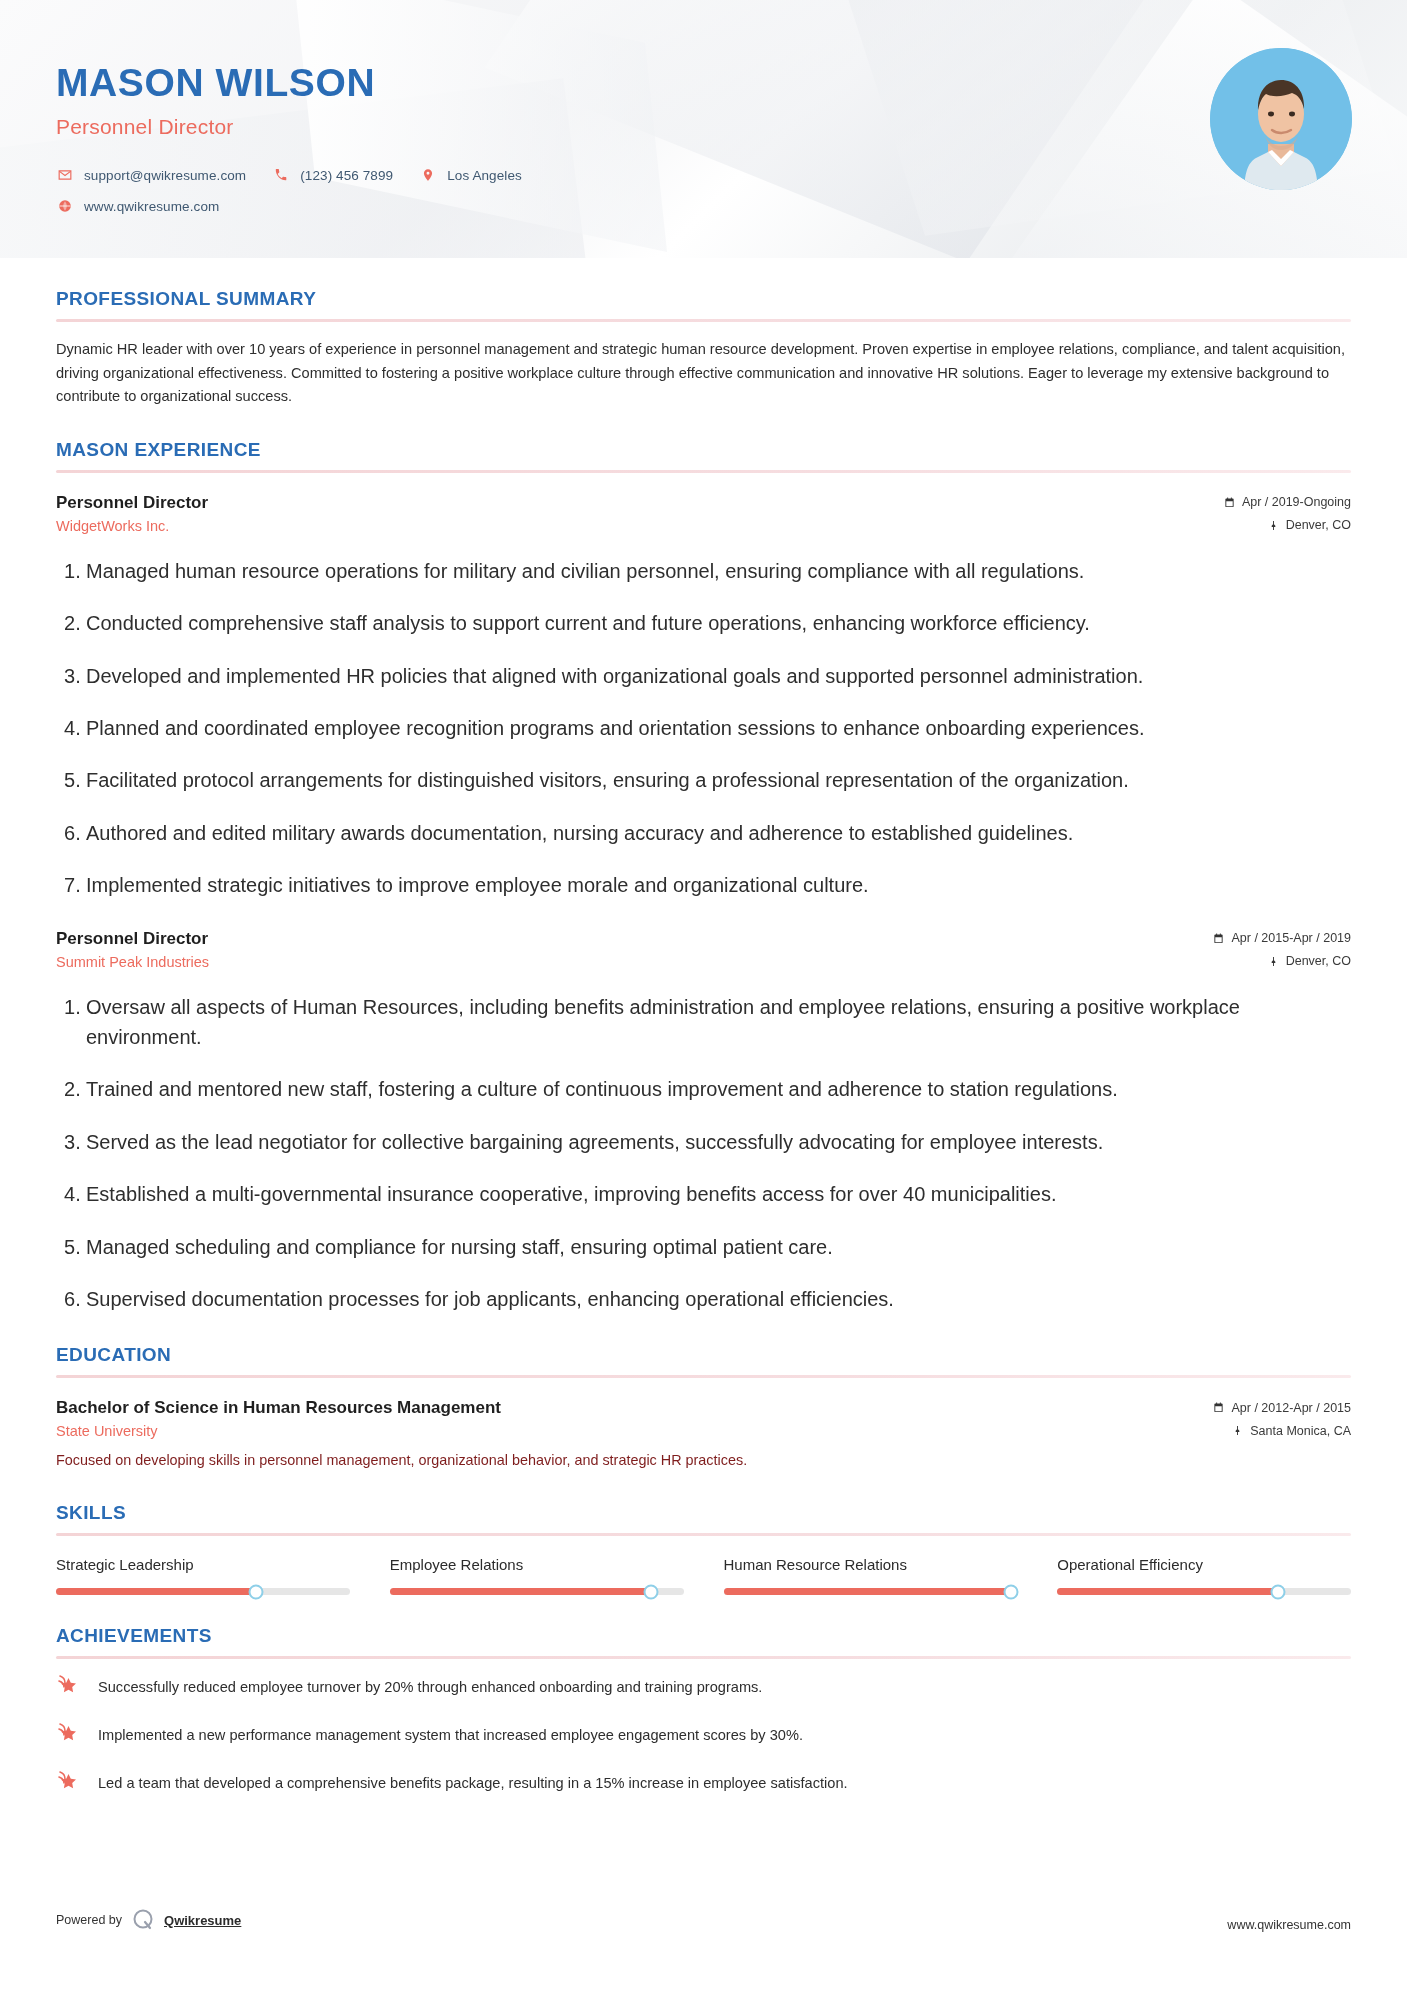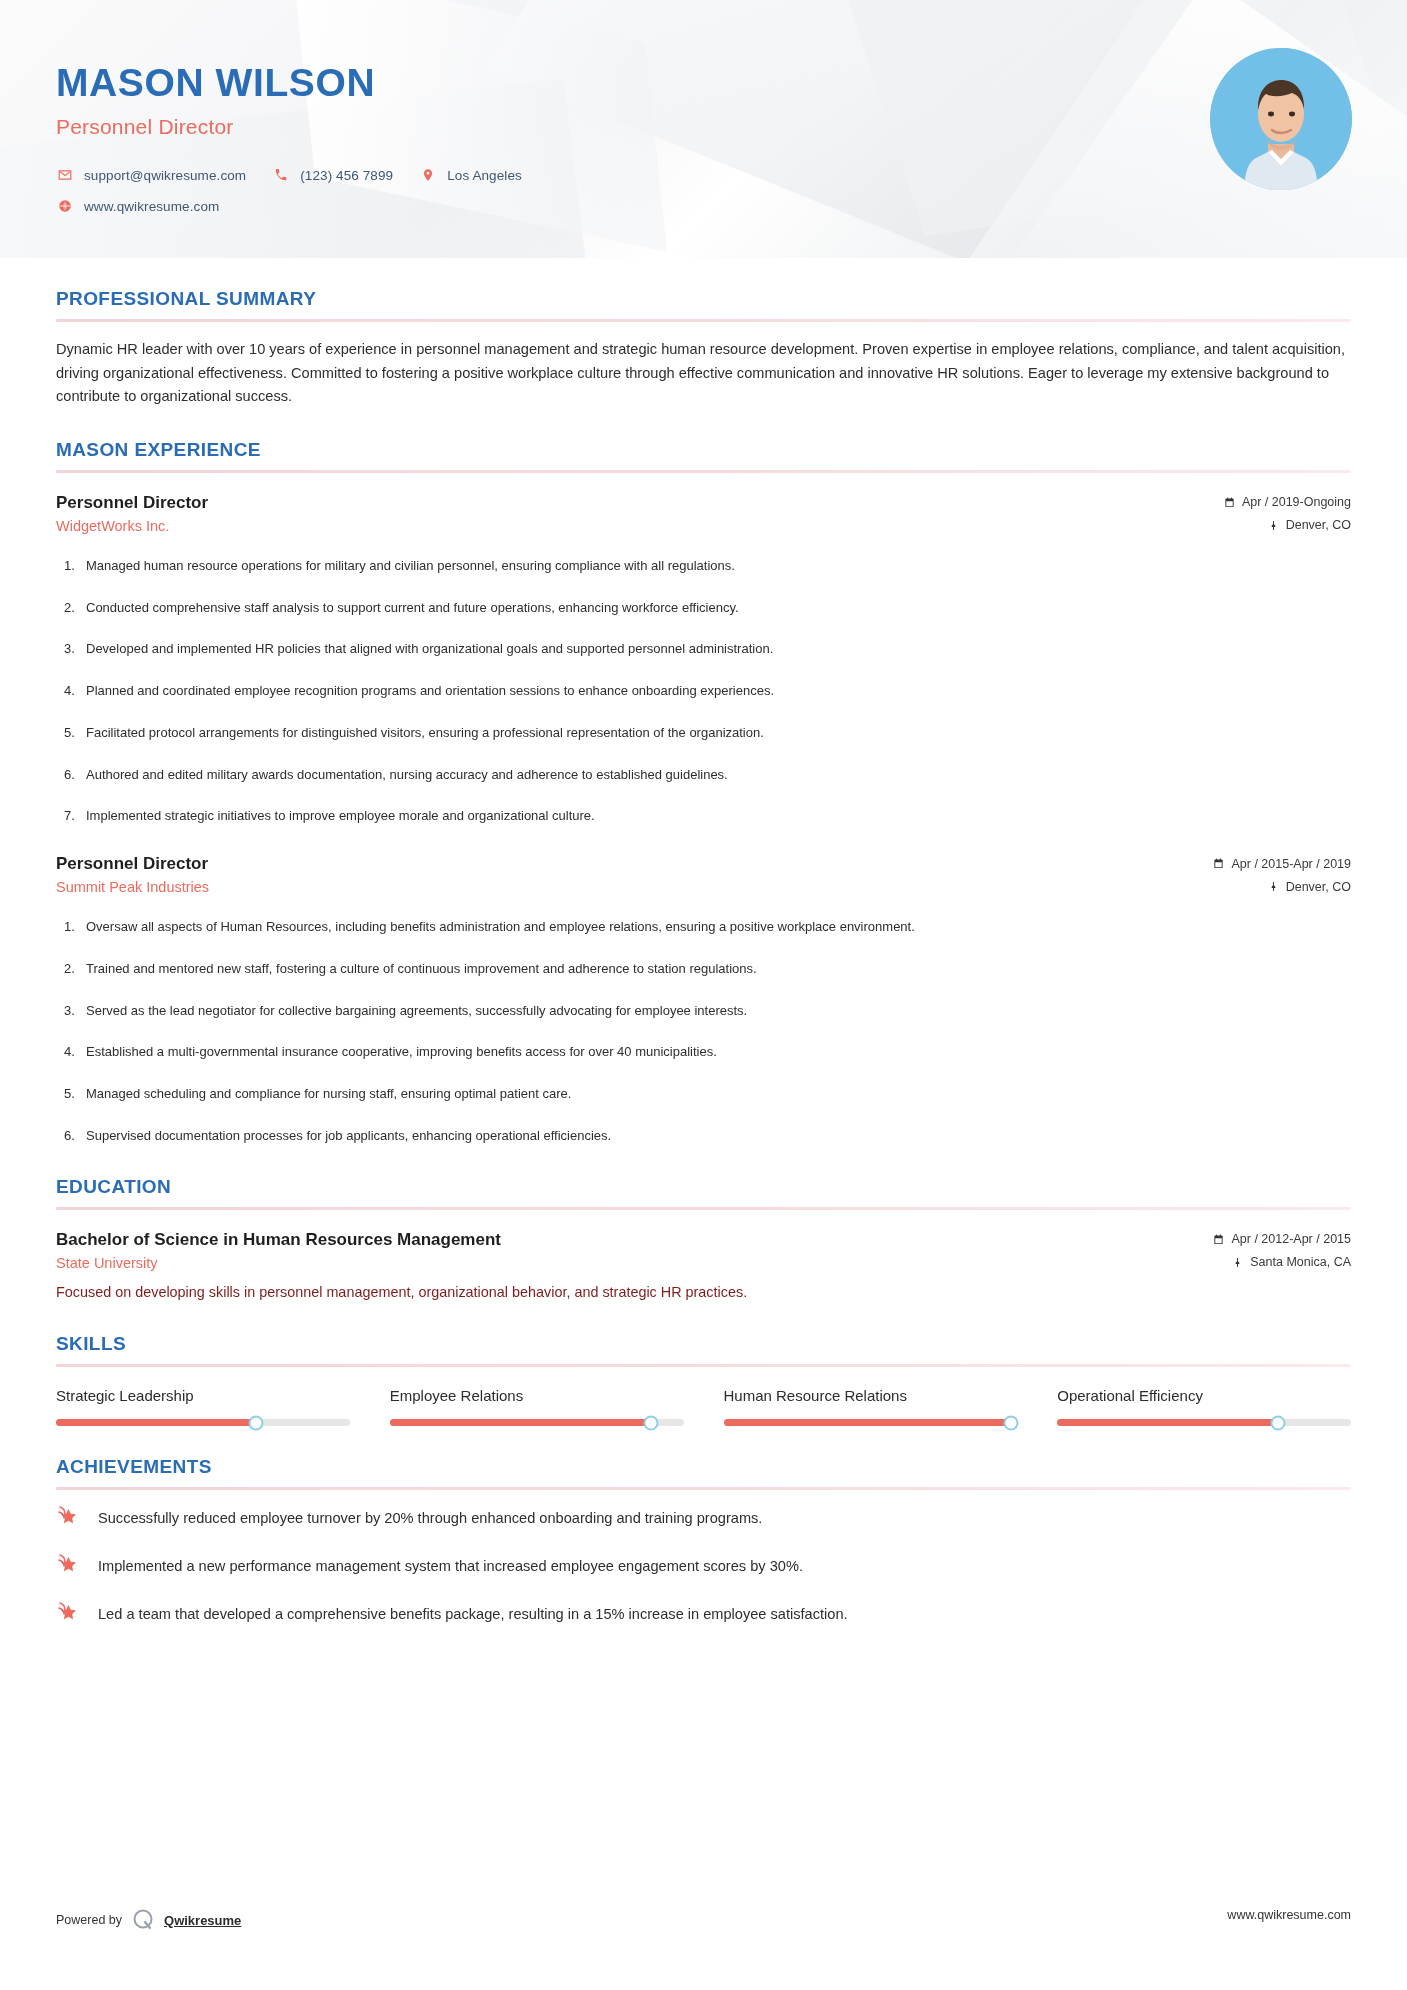--- a/index.html
+++ b/index.html
@@ -105,21 +105,21 @@
   .job-head-row { display: flex; justify-content: space-between; align-items: baseline; }
   .job-role { font-size: 17px; font-weight: bold; color: #1f1f1f; }
   .job-meta { font-size: 12.5px; color: #3a3a3a; display: flex; align-items: center; white-space: nowrap; }
   .job-meta .mi { margin-right: 7px; display: inline-flex; }
   .job-meta .mi svg { width: 11px; height: 11px; fill: #333; }
   .job-sub-row { display: flex; justify-content: space-between; align-items: baseline; margin-top: 5px; }
   .job-company { font-size: 14.5px; color: #ec6b5e; }
   .bullets { margin-top: 12px; list-style: none; counter-reset: b; }
   .bullets li {
     counter-increment: b;
-    font-size: 13px;
+    font-size: 20px;
     line-height: 1.52;
     color: #2e2e2e;
     padding-left: 30px;
     position: relative;
     margin-bottom: 1px;
     margin-top: 22px;
   }
   .bullets li:before {
     content: counter(b) ".";
     position: absolute; left: 8px; top: 0;
@@ -161,21 +161,21 @@
   .ach-icon svg { width: 24px; height: 24px; }
   .ach-text { font-size: 14.6px; line-height: 1.45; color: #2e2e2e; padding-top: 2px; }
 
   
   .footer {
     position: absolute;
     left: 56px; right: 56px;
     bottom: 58px;
     display: flex;
     justify-content: space-between;
-    align-items: flex-start;
+    align-items: flex-end;
   }
   .footer-left { display: flex; align-items: center; }
   .powered { font-size: 12.5px; color: #333; margin-right: 10px; }
   .qlogo { width: 24px; height: 24px; margin-right: 8px; }
   .qlogo svg { width: 24px; height: 24px; }
   .qbrand { font-size: 13px; color: #2b2b2b; text-decoration: underline; font-weight: bold; }
   .footer-right { font-size: 12.5px; color: #333; }
 </style>
 </head>
 <body>

